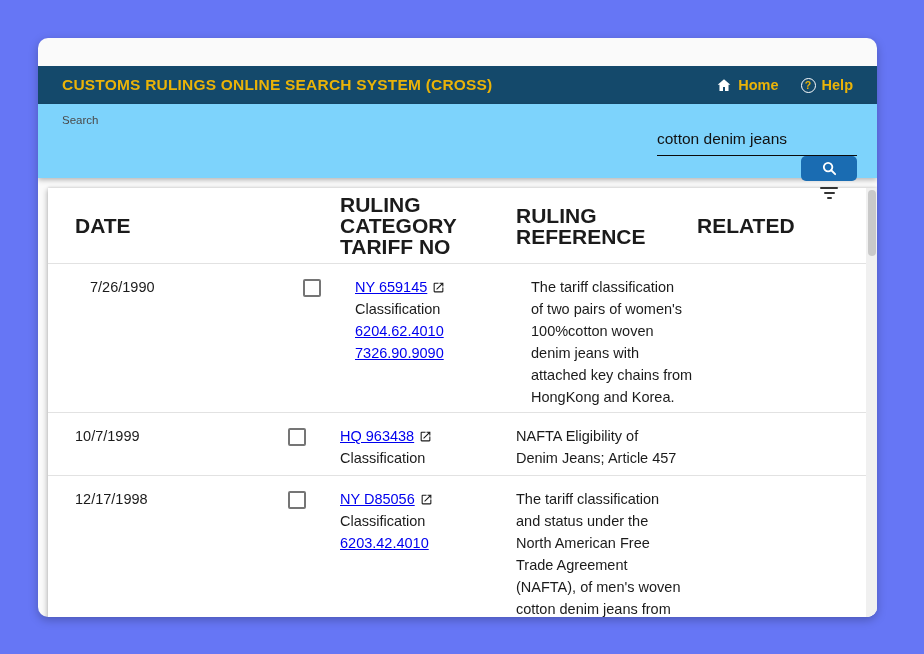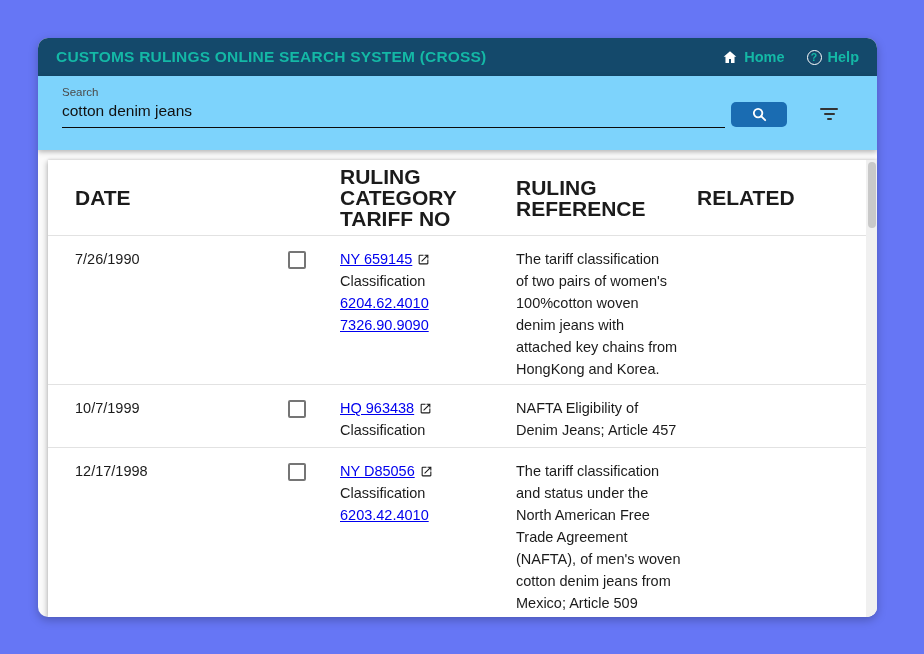--- a/index.html
+++ b/index.html
@@ -11,38 +11,38 @@
     color:#1b1b1b;
   }
   .app-card {
     position:absolute; left:38px; top:38px; width:839px; height:579px;
     background:#fafafa; border-radius:10px; overflow:hidden;
     box-shadow:0 3px 10px rgba(0,0,0,.25);
     display:flex; flex-direction:column;
   }
   
   .topbar {
-    height:38px; flex:0 0 38px; background:#14496b; color:#14b8a6;
-    display:flex; align-items:center; padding:0 18px;
+    height:38px; flex:0 0 38px; background:#14496b; color:#eab308;
+    display:flex; align-items:center; padding:0 24px;margin-top:28px;
   }
   .topbar .title { font-size:15.5px; font-weight:bold; letter-spacing:.2px; }
   .topbar .spacer { flex:1; }
   .nav-item { display:flex; align-items:center; gap:6px; font-size:14.5px; font-weight:bold; cursor:pointer; margin-left:22px; }
   .help-circle {
     width:15px; height:15px; border:1.7px solid #fff; border-radius:50%;
     display:flex; align-items:center; justify-content:center;
     font-size:10.5px; font-weight:bold; line-height:1;
   }
   
   .search-section {
     background:#7dd3fc; padding:10px 20px 0 24px; height:74px; flex:0 0 74px;
     box-shadow:0 2px 5px rgba(0,0,0,.28); position:relative; z-index:2;
   }
   .search-label { font-size:11.5px; color:#4a4a4a; margin-bottom:2px; }
-  .search-row { display:flex; align-items:flex-end; }
+  .search-row { display:flex; align-items:flex-end;flex-direction:column; }
   .search-input {
     flex:1; border:none; border-bottom:1.6px solid #0b0b0b; outline:none;
     font-size:15.5px; font-family:inherit; color:#111; padding:2px 0 7px 0;
     background:transparent;
   }
   .search-btn {
     width:56px; height:25px; background:#1a6cb2; border:none; border-radius:5px;
     display:flex; align-items:center; justify-content:center; cursor:pointer;
     margin-left:6px; margin-bottom:1px;
   }
@@ -71,21 +71,21 @@
   .trow {
     display:grid;
     grid-template-columns:240px 52px 176px 181px 1fr;
     border-bottom:1px solid #e2e2e2;
   }
   .trow.last { border-bottom:none; }
   .thead-row { min-height:76px; align-items:center; }
   .th { font-size:21px; font-weight:bold; color:#1b1b1b; white-space:pre-line; line-height:21px; }
   .td { padding-top:12px; font-size:14.5px; line-height:22px; }
   .col-date { padding-left:27px; }
-  .row-1 { min-height:149px; }
+  .row-1 { min-height:149px;padding-left:15px; }
   .row-2 { min-height:63px; }
   .row-3 { min-height:169px; }
   .checkbox {
     width:18px; height:18px; border:2px solid #757575; border-radius:2px;
     background:#fff; display:inline-block; cursor:pointer; margin-top:3px;
   }
   .cat-cell a, .ruling-link { color:#0000ee; text-decoration:underline; cursor:pointer; }
   .cat-line { display:block; }
   .ruling-line { display:flex; align-items:center; gap:3px; }
   .ext-icon { flex:0 0 auto; margin-left:2px; display:inline-flex; }

